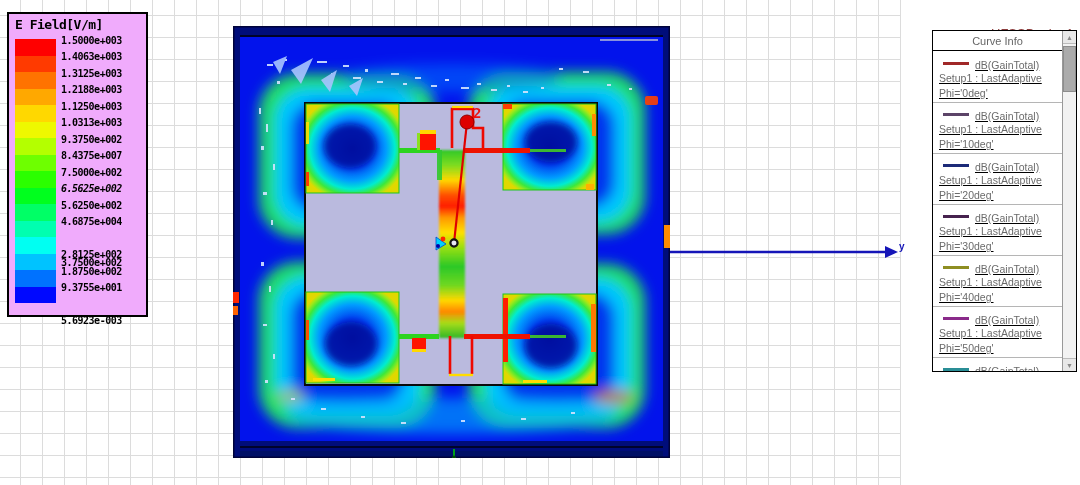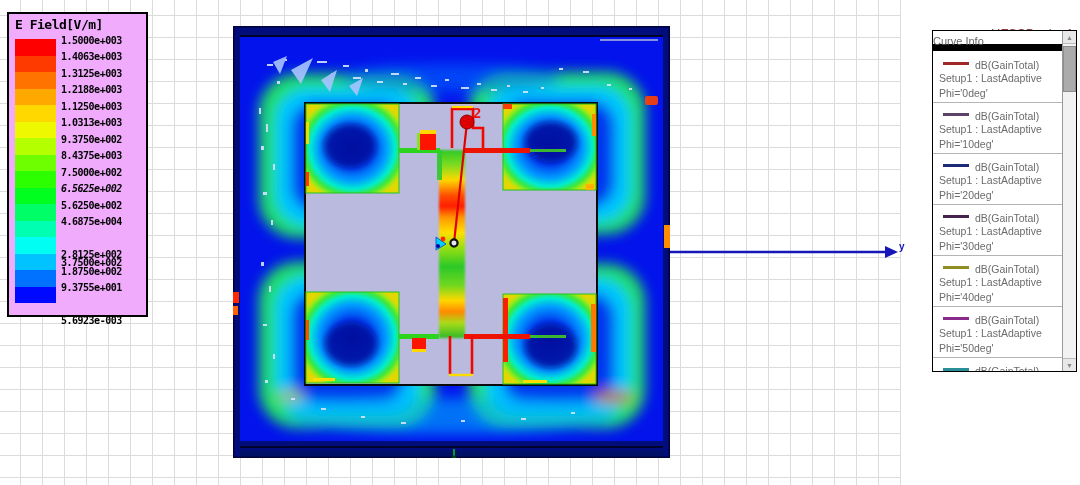--- a/index.html
+++ b/index.html
@@ -26,24 +26,24 @@
     font-family:"DejaVu Sans Mono", monospace; font-weight:bold; font-size:10px;
     letter-spacing:-0.5px; color:#000; white-space:nowrap; }
 
   
   .design-title { position:absolute; left:991px; top:3px; width:88px;
     font-size:13px; color:#8b3c3c; z-index:5; white-space:nowrap;margin-top:23px; }
 
   
   .curve-info { position:absolute; left:932px; top:30px; width:145px; height:342px;
     background:#fff; border:1.5px solid #000; overflow:hidden; z-index:5; }
-  .curve-header { height:20px; line-height:20px; text-align:left; font-size:11px;
-    color:#666; border-bottom:7px solid #000000; margin-right:14px; }
+  .curve-header { height:20px; line-height:20px; text-align:center; font-size:11px;
+    color:#666; border-bottom:1px solid #000000; margin-right:14px; }
   .curve-list { position:absolute; left:0; top:21px; right:14px; bottom:0; overflow:hidden; }
-  .curve-entry { padding:4px 2px 1px 4px; }
+  .curve-entry { padding:4px 2px 1px 4px;text-decoration:underline; }
   .curve-entry + .curve-entry { border-top:1px solid #b5b5b5; }
   .curve-line1 { height:15px; line-height:15px; white-space:nowrap; }
   .curve-swatch { display:inline-block; width:26px; height:3px; vertical-align:middle;
     margin:0 6px 2px 6px; }
   .curve-name { font-size:10.5px; color:#6b6b6b; }
   .curve-sub { height:15px; line-height:15px; font-size:10.5px; color:#6b6b6b;
     padding-left:2px; white-space:nowrap; }
   .scroll-col { position:absolute; right:0; top:0; width:14px; height:100%;
     background:#f2f2f2; border-left:1px solid #999; }
   .scroll-btn { position:absolute; left:0; width:13px; height:13px; background:#e8e8e8;
@@ -83,21 +83,21 @@
       <div class="scale-band" style="background: rgb(0, 8, 255);"></div>
     </div>
   <div class="scale-labels" id="scale-labels">
       <div class="scale-label" style="top: -4.5px;">1.5000e+003</div>
       <div class="scale-label" style="top: 12px; text-align: right;">1.4063e+003</div>
       <div class="scale-label" style="top: 28.5px;">1.3125e+003</div>
       <div class="scale-label" style="top: 45px;">1.2188e+003</div>
       <div class="scale-label" style="top: 61.5px;">1.1250e+003</div>
       <div class="scale-label" style="top: 78px;">1.0313e+003</div>
       <div class="scale-label" style="top: 94.5px;">9.3750e+002</div>
-      <div class="scale-label" style="top: 111px;">8.4375e+003</div>
+      <div class="scale-label" style="top: 111px;">8.4375e+007</div>
       <div class="scale-label" style="top: 127.5px;">7.5000e+002</div>
       <div class="scale-label" style="top: 144px; font-style: italic;">6.5625e+002</div>
       <div class="scale-label" style="top: 160.5px;">5.6250e+002</div>
       <div class="scale-label" style="top: 177px;">4.6875e+004</div>
       <div class="scale-label" style="top: 193.5px; margin-top: 24px;">3.7500e+002</div>
       <div class="scale-label" style="top: 210px; text-align: right;">2.8125e+002</div>
       <div class="scale-label" style="top: 226.5px;">1.8750e+002</div>
       <div class="scale-label" style="top: 243px;">9.3755e+001</div>
       <div class="scale-label" style="top: 276px; text-align: right;">5.6923e-003</div>
     </div>

